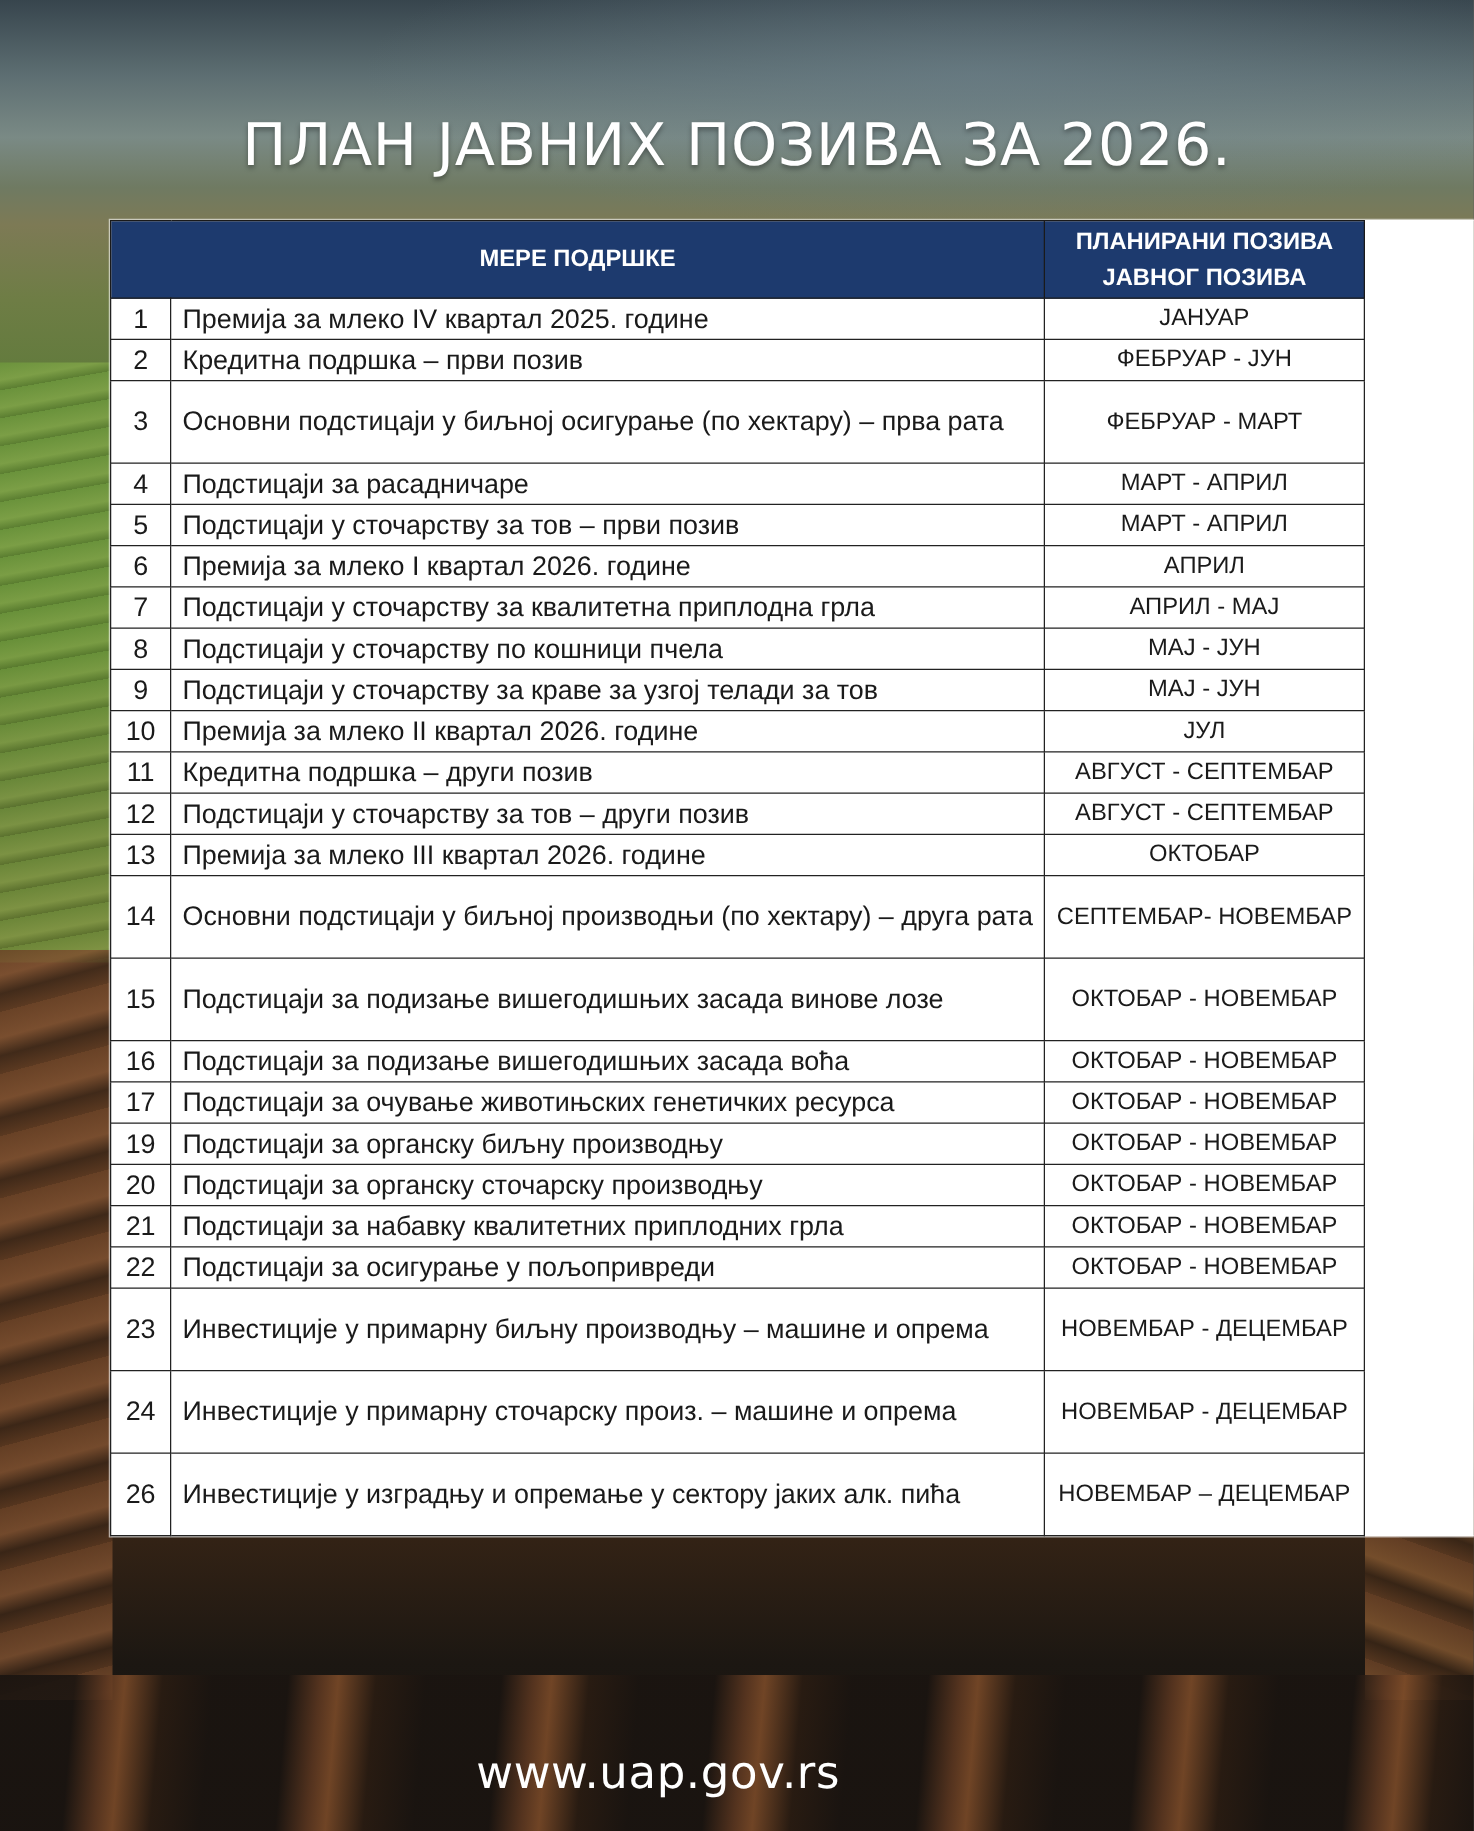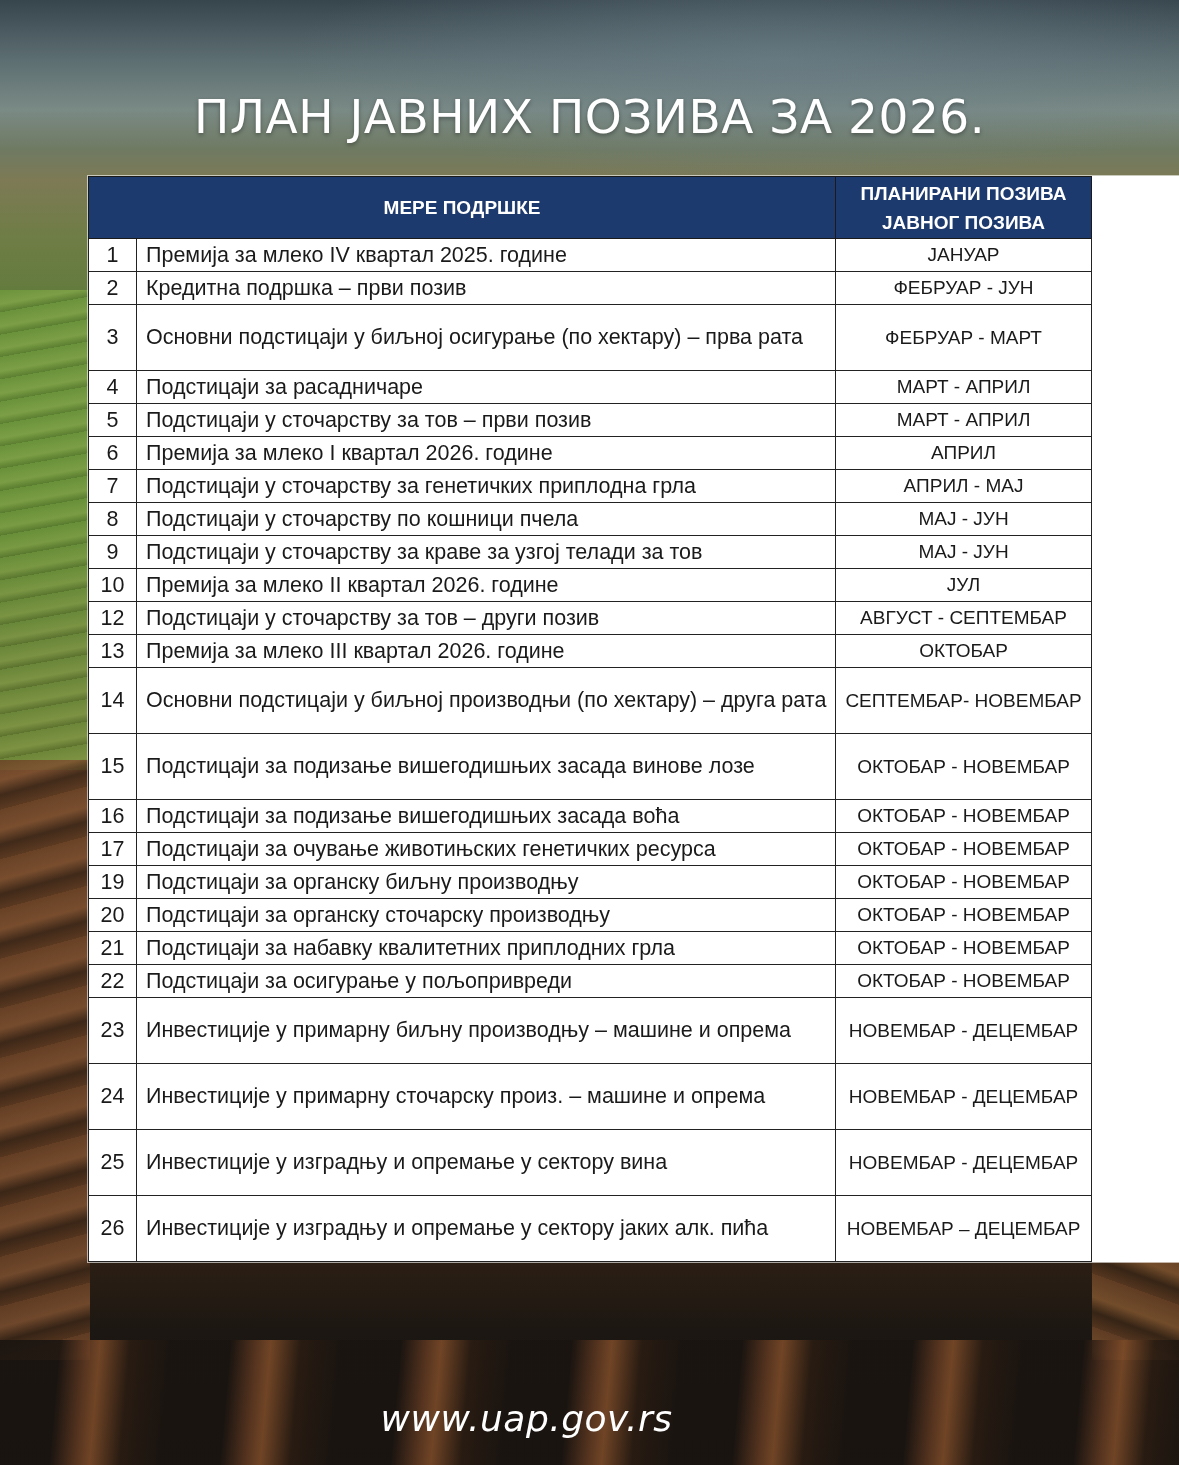--- a/index.html
+++ b/index.html
@@ -114,21 +114,20 @@
     }
     tr.r1 td { height: 32px; }
     tr.r2 td { height: 65px; }
     .url {
       position: absolute; left: 0; top: 1398px; width: 1053px;
       text-align: center;
       color: #ffffff;
       font-family: "DejaVu Sans", sans-serif;
       font-size: 36px;
       letter-spacing: 0.5px;
-      font-style: italic;
     }
   </style>
 </head>
 <body>
 
 <div class="bg"></div>
 <div class="soil-left"></div>
 <div class="soil-right"></div>
 <div class="soil-bottom"></div>
 
@@ -173,39 +172,44 @@
           <td>Подстицаји у сточарству за тов – први позив</td>
           <td class="period">МАРТ - АПРИЛ</td>
         </tr>
       <tr class="r1">
           <td class="num">6</td>
           <td>Премија за млеко I квартал 2026. године</td>
           <td class="period">АПРИЛ</td>
         </tr>
       <tr class="r1">
           <td class="num">7</td>
-          <td>Подстицаји у сточарству за генетичких приплодна грла</td>
+          <td>Подстицаји у сточарству за квалитетна приплодна грла</td>
           <td class="period">АПРИЛ - МАЈ</td>
         </tr>
       <tr class="r1">
           <td class="num">8</td>
           <td>Подстицаји у сточарству по кошници пчела</td>
           <td class="period">МАЈ - ЈУН</td>
         </tr>
       <tr class="r1">
           <td class="num">9</td>
           <td>Подстицаји у сточарству за краве за узгој телади за тов</td>
           <td class="period">МАЈ - ЈУН</td>
         </tr>
       <tr class="r1">
           <td class="num">10</td>
           <td>Премија за млеко II квартал 2026. године</td>
           <td class="period">ЈУЛ</td>
         </tr>
       <tr class="r1">
+          <td class="num">11</td>
+          <td>Кредитна подршка – други позив</td>
+          <td class="period">АВГУСТ - СЕПТЕМБАР</td>
+        </tr>
+      <tr class="r1">
           <td class="num">12</td>
           <td>Подстицаји у сточарству за тов – други позив</td>
           <td class="period">АВГУСТ - СЕПТЕМБАР</td>
         </tr>
       <tr class="r1">
           <td class="num">13</td>
           <td>Премија за млеко III квартал 2026. године</td>
           <td class="period">ОКТОБАР</td>
         </tr>
       <tr class="r2">
@@ -252,25 +256,20 @@
           <td class="num">23</td>
           <td>Инвестиције у примарну биљну производњу – машине и опрема</td>
           <td class="period">НОВЕМБАР - ДЕЦЕМБАР</td>
         </tr>
       <tr class="r2">
           <td class="num">24</td>
           <td>Инвестиције у примарну сточарску произ. – машине и опрема</td>
           <td class="period">НОВЕМБАР - ДЕЦЕМБАР</td>
         </tr>
       <tr class="r2">
-          <td class="num">25</td>
-          <td>Инвестиције у изградњу и опремање у сектору вина</td>
-          <td class="period">НОВЕМБАР - ДЕЦЕМБАР</td>
-        </tr>
-      <tr class="r2">
           <td class="num">26</td>
           <td>Инвестиције у изградњу и опремање у сектору јаких алк. пића</td>
           <td class="period">НОВЕМБАР – ДЕЦЕМБАР</td>
         </tr>
     </tbody>
   </table>
 </div>
 
 <div class="url">www.uap.gov.rs</div>
 

